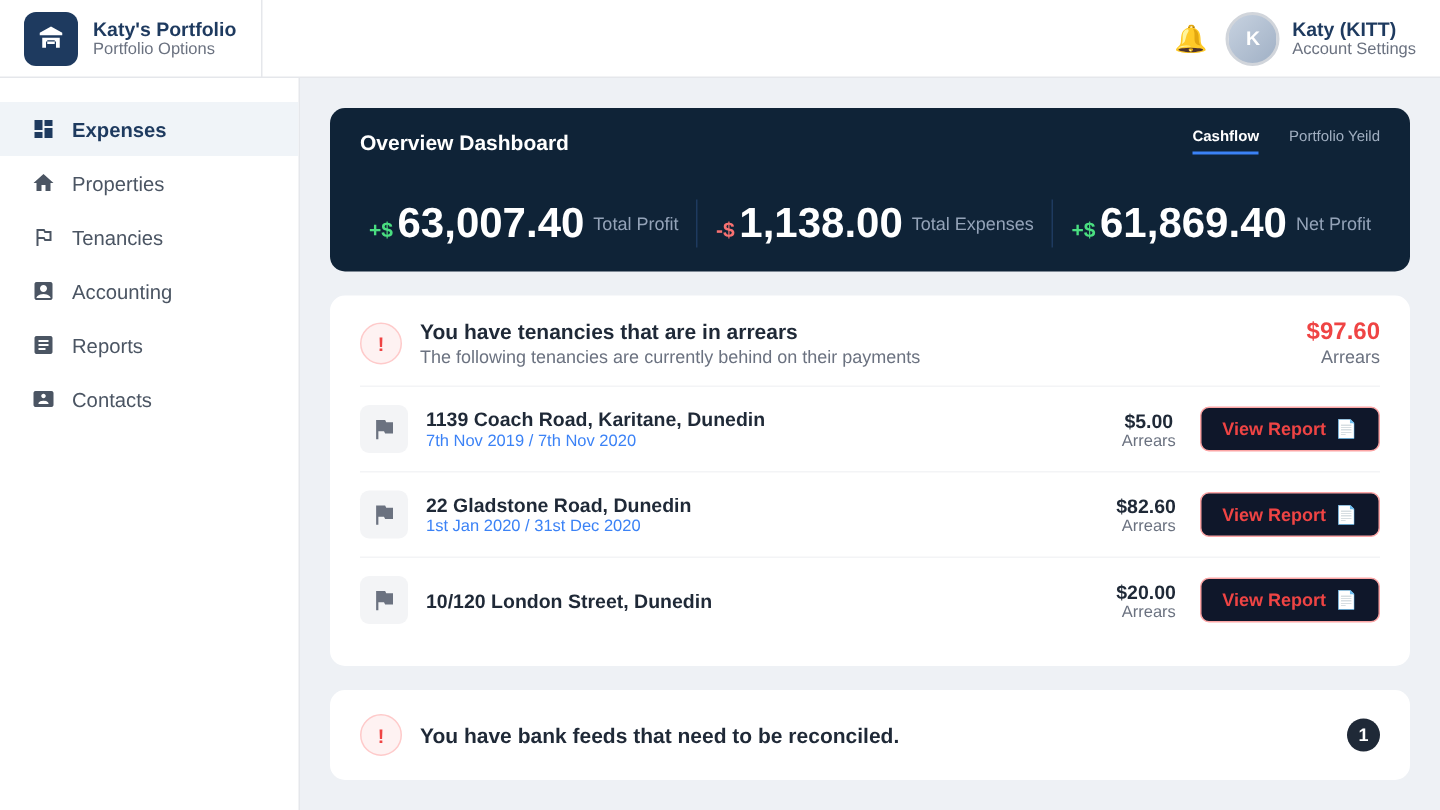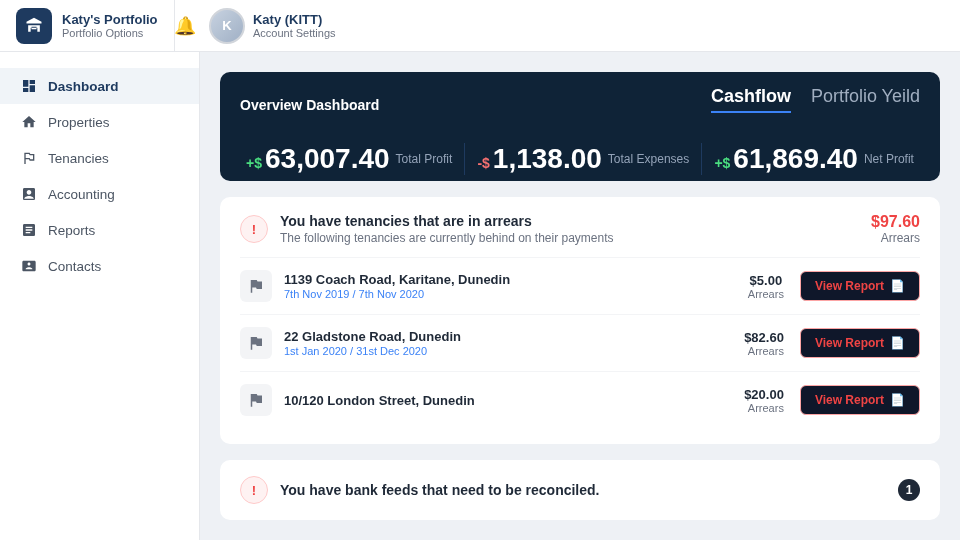--- a/index.html
+++ b/index.html
@@ -1,19 +1,19 @@
 <!DOCTYPE html>
 <html><head>
   <meta charset="utf-8">
   <style>
     * { box-sizing: border-box; margin: 0; padding: 0; }
     body { font-family: 'Segoe UI', Arial, sans-serif; background: #eef1f5; width: 960px; height: 540px; overflow: hidden; display: flex; flex-direction: column; }
 
     
-    .header { background: #fff; height: 52px; display: flex; align-items: center; padding: 0 16px 0 0; border-bottom: 1px solid #e5e7eb; flex-shrink: 0; }
+    .header { background: #fff; height: 52px; display: flex; align-items: center; justify-content: space-between; padding: 0 16px 0 0; border-bottom: 1px solid #e5e7eb; flex-shrink: 0; }
     .header-left { display: flex; align-items: center; gap: 0; }
     .logo-area { display: flex; align-items: center; gap: 10px; padding: 0 16px; border-right: 1px solid #e5e7eb; height: 52px; }
     .logo-icon { width: 36px; height: 36px; background: #1e3a5f; border-radius: 8px; display: flex; align-items: center; justify-content: center; }
     .logo-icon svg { width: 20px; height: 20px; fill: #fff; }
     .logo-text { display: flex; flex-direction: column; }
     .logo-title { font-size: 13px; font-weight: 700; color: #1e3a5f; }
     .logo-sub { font-size: 11px; color: #6b7280; }
     .header-right { display: flex; align-items: center; gap: 12px; }
     .bell-icon { color: #6b7280; font-size: 18px; cursor: pointer; }
     .avatar-area { display: flex; align-items: center; gap: 8px; }
@@ -33,21 +33,21 @@
     .nav-icon { width: 18px; height: 18px; display: flex; align-items: center; justify-content: center; color: inherit; flex-shrink: 0; }
 
     
     .main { flex: 1; overflow-y: auto; padding: 20px; display: flex; flex-direction: column; gap: 16px; }
 
     
     .overview-card { background: #0f2337; border-radius: 10px; overflow: hidden; }
     .overview-header { display: flex; align-items: flex-end; justify-content: space-between; padding: 14px 20px 10px; }
     .overview-title { color: #fff; font-size: 14px; font-weight: 600; }
     .overview-tabs { display: flex; gap: 20px; }
-    .overview-tab { color: #a0aec0; font-size: 18px; cursor: pointer; padding-bottom: 4px; }
+    .overview-tab { color: #a0aec0; font-size: 10px; cursor: pointer; padding-bottom: 4px; }
     .overview-tab.active { color: #fff; font-weight: 600; border-bottom: 2px solid #3b82f6; }
     .overview-metrics { display: flex; justify-content: space-around; padding: 20px 20px 24px; }
     .metric { display: flex; flex-direction: row; align-items: center; gap: 6px; }
     .metric-value { font-size: 28px; font-weight: 700; color: #fff; }
     .metric-value .positive { color: #4ade80; font-size: 14px; margin-right: 3px; }
     .metric-value .negative { color: #f87171; font-size: 14px; margin-right: 3px; }
     .metric-label { color: #94a3b8; font-size: 12px; }
     .metric-divider { width: 1px; background: #1e3a5f; }
 
     
@@ -114,21 +114,21 @@
 
 <div class="layout">
 
   <div class="sidebar">
     <div class="nav-item active">
       <span class="nav-icon">
         <svg width="16" height="16" viewBox="0 0 24 24" fill="currentColor">
             <path d="M3 13h8V3H3v10zm0 8h8v-6H3v6zm10 0h8V11h-8v10zm0-18v6h8V3h-8z"></path>
           </svg>
       </span>
-      <span>Dashboard</span>
+      <span>Expenses</span>
     </div>
     <div class="nav-item">
       <span class="nav-icon">
         <svg width="16" height="16" viewBox="0 0 24 24" fill="currentColor">
             <path d="M10 20v-6h4v6h5v-8h3L12 3 2 12h3v8z"></path>
           </svg>
       </span>
       <span>Properties</span>
     </div>
     <div class="nav-item">

